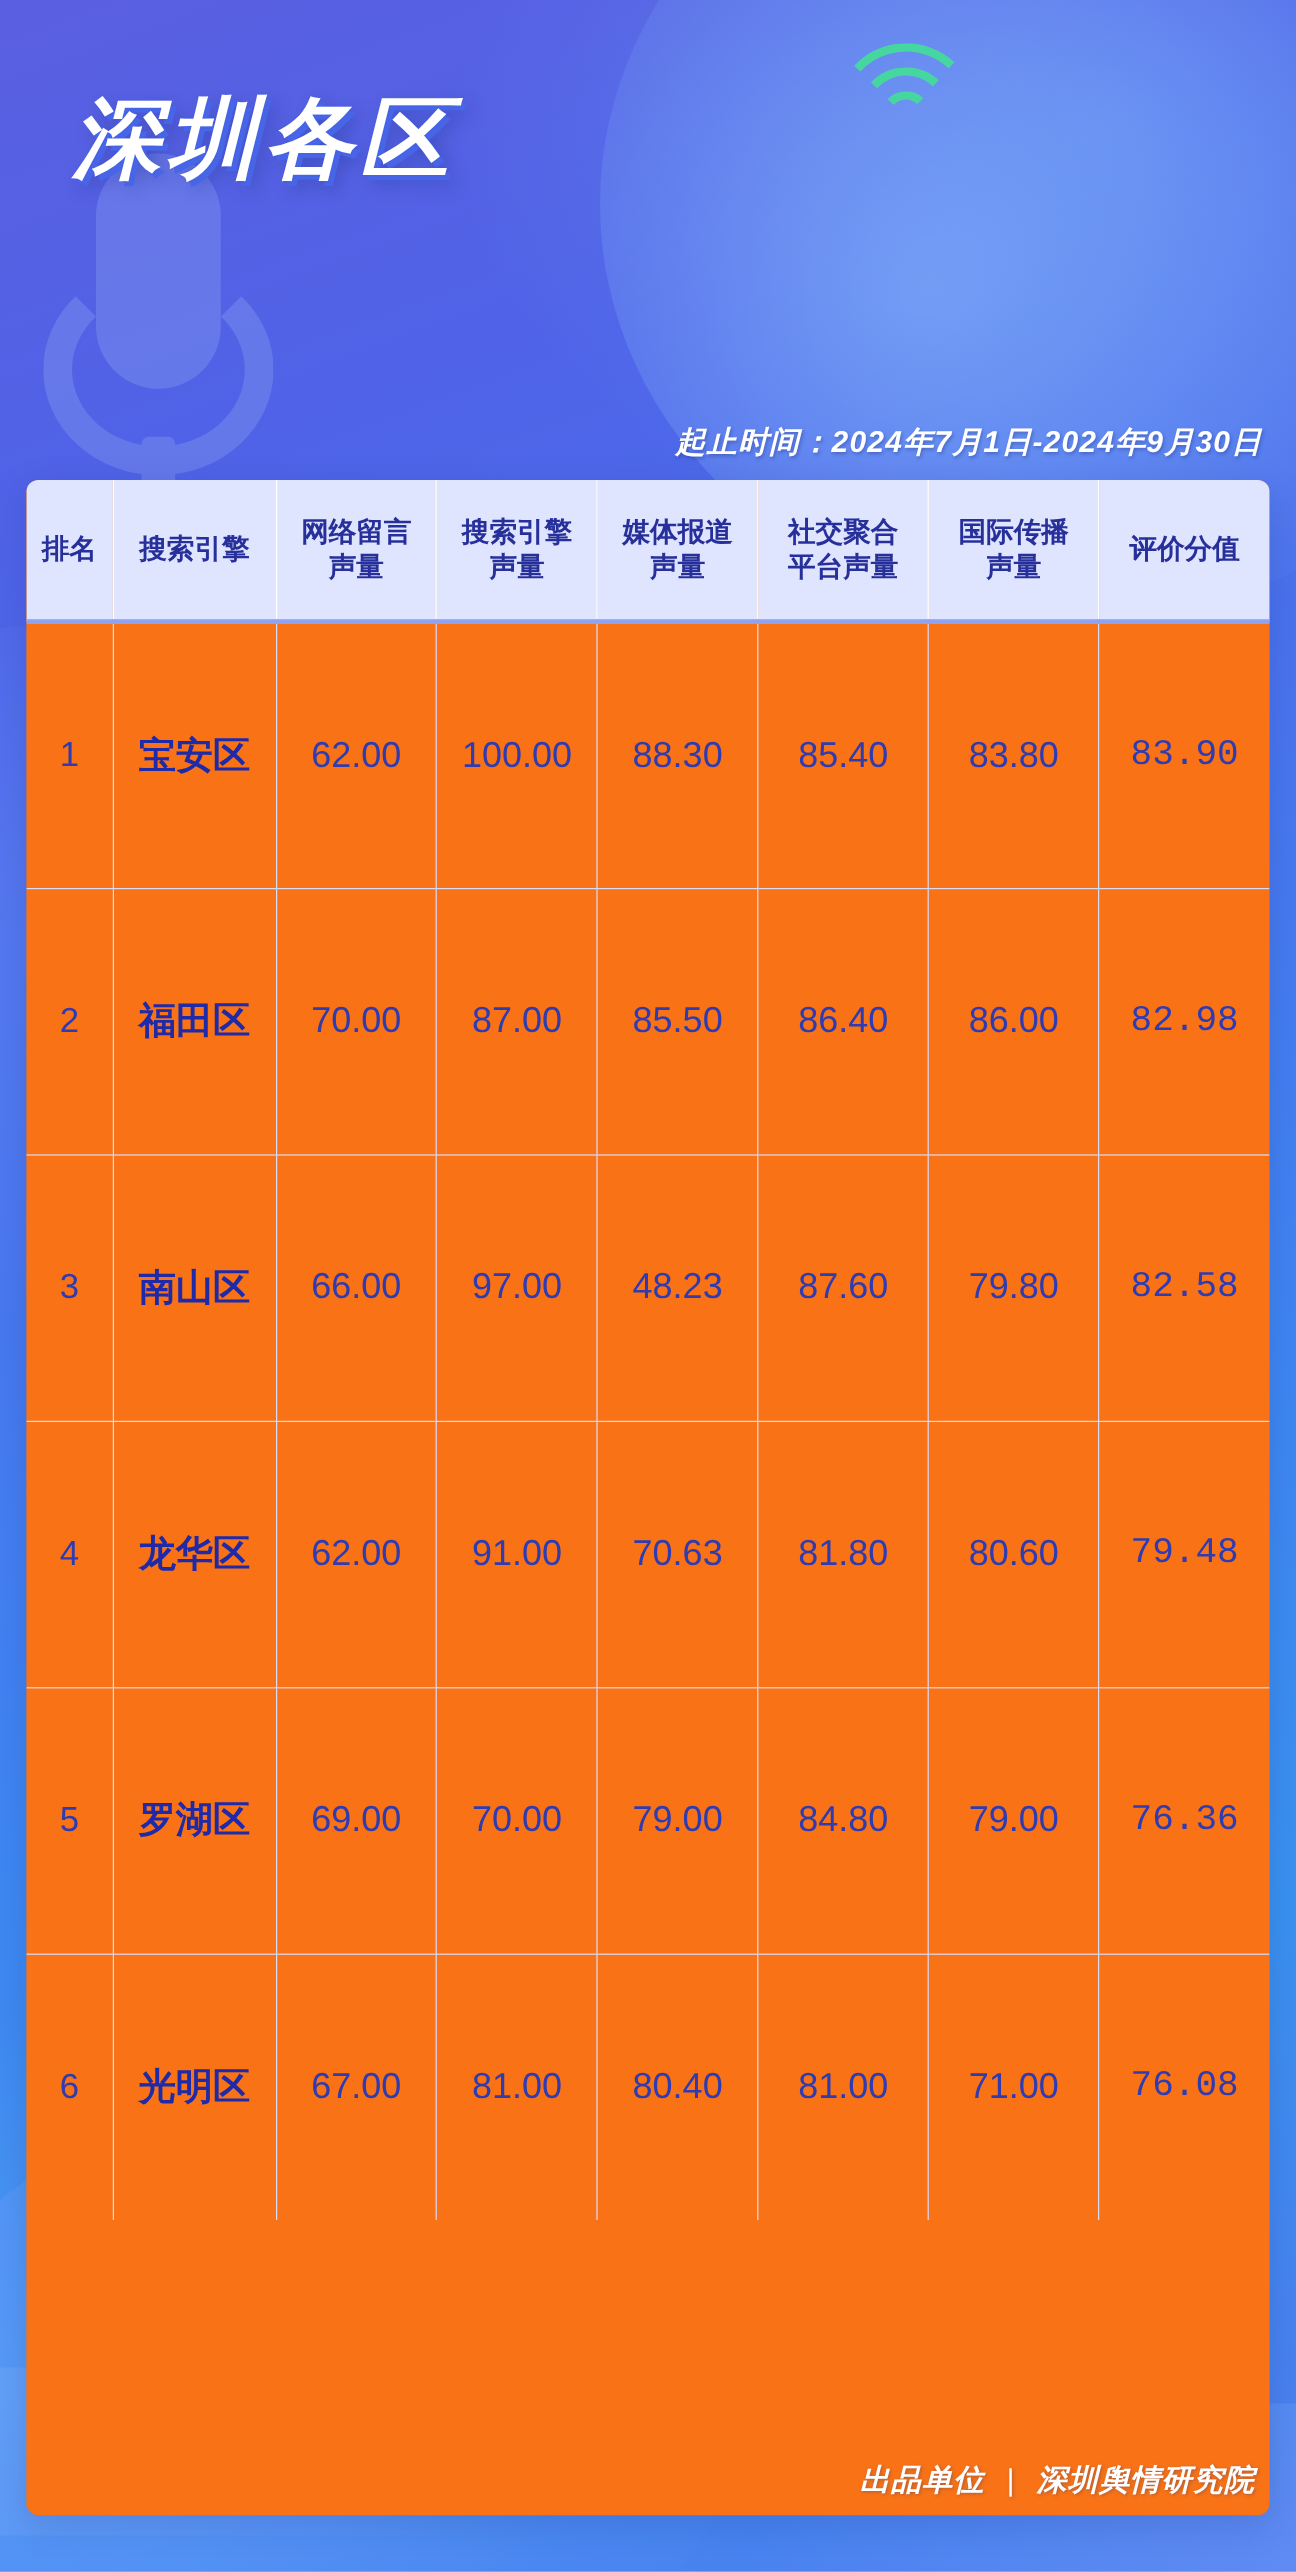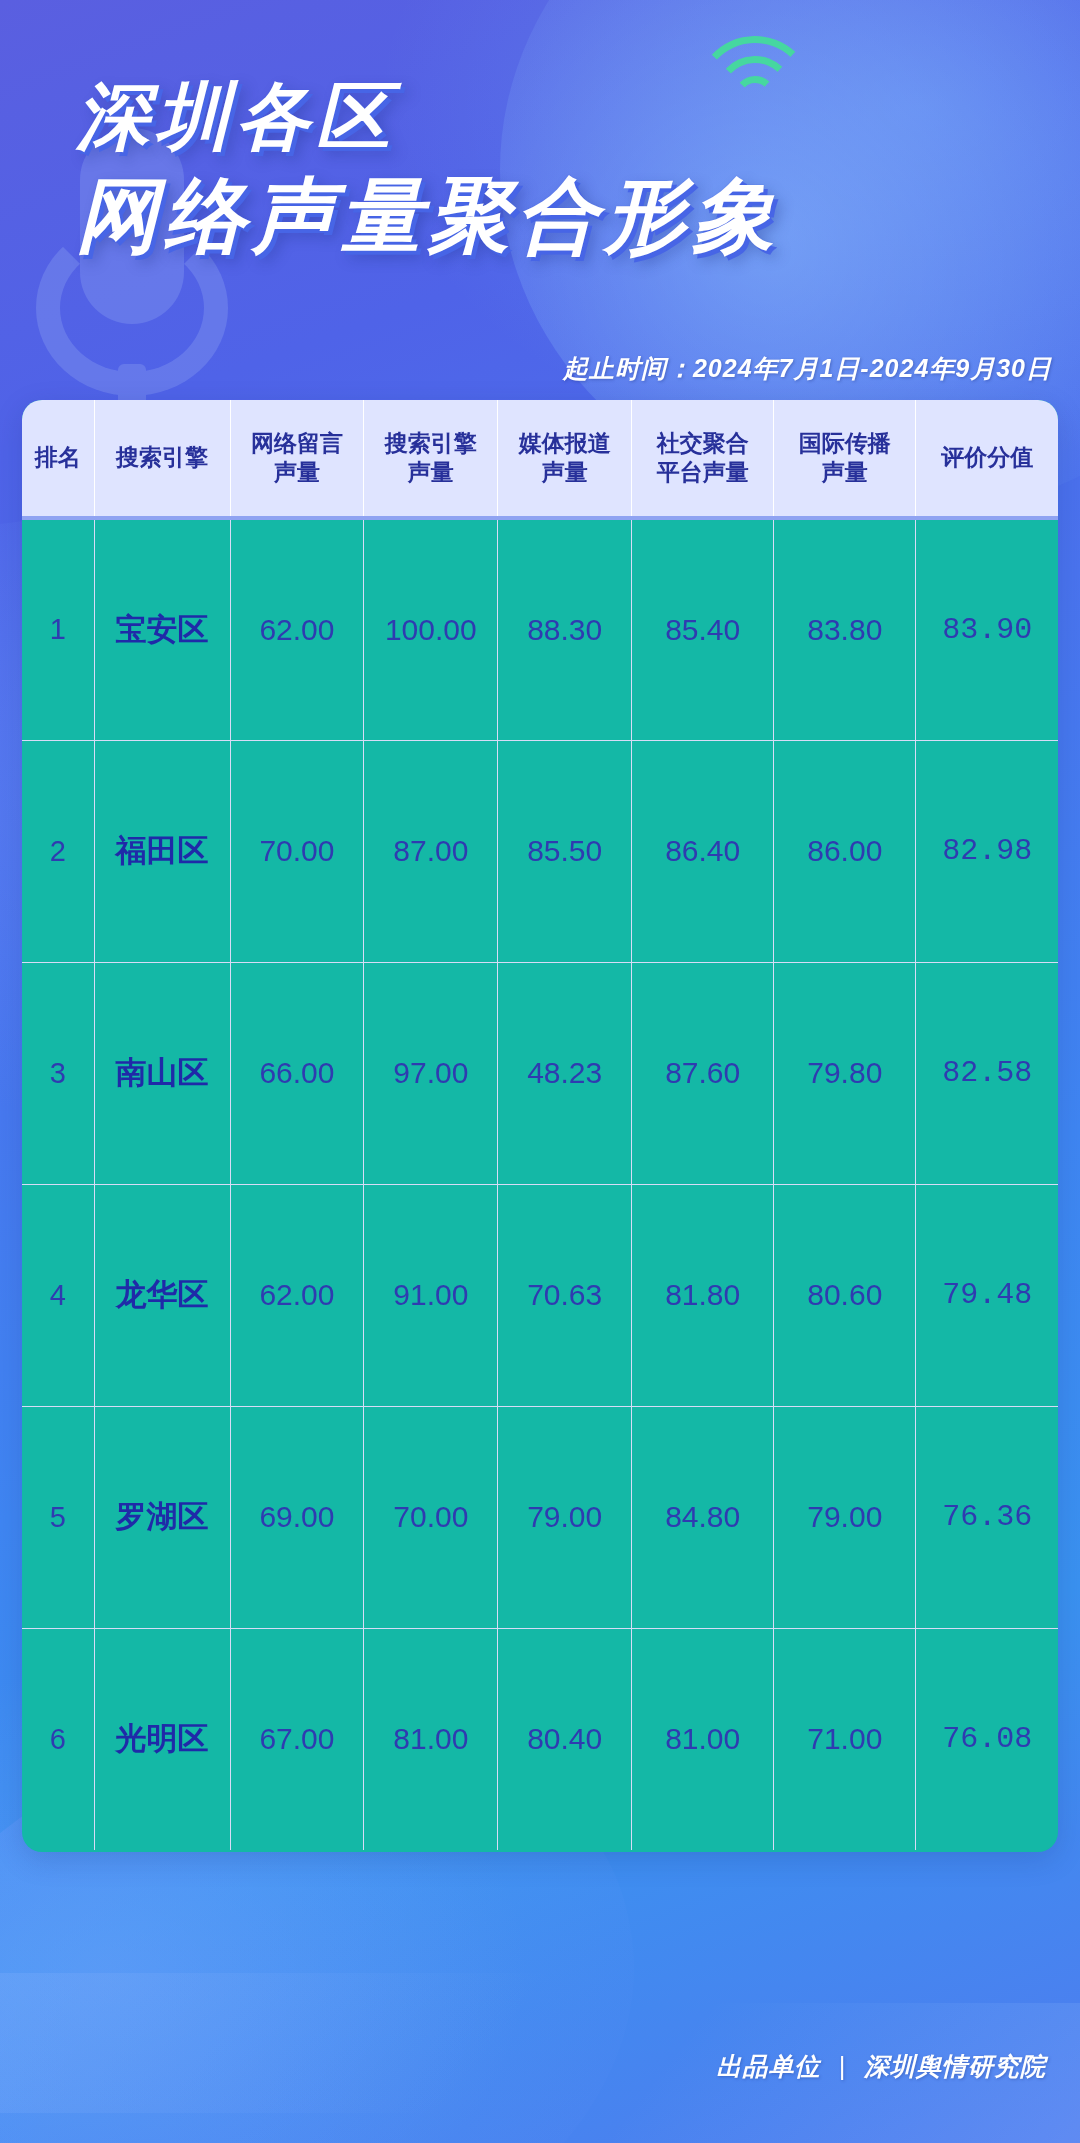--- a/index.html
+++ b/index.html
@@ -70,21 +70,21 @@
     position:absolute; border:7px solid #46d7a0; border-bottom-color:transparent;
     border-left-color:transparent; border-right-color:transparent;
     border-radius:50%;
     transform:rotate(-2deg);
   }
   .wifi .a1 { width:118px; height:118px; left:6px; top:14px; }
   .wifi .a2 { width:80px;  height:80px;  left:25px; top:34px; }
   .wifi .a3 { width:42px;  height:42px;  left:44px; top:54px; }
 
   
-  .title-wrap { position:absolute; top:70px; left:0; width:860px;padding-left:16px; }
+  .title-wrap { position:absolute; top:70px; left:0; width:860px; }
   .title-line {
     font-family:"DejaVu Sans", sans-serif;
     font-weight:bold; font-style:italic;
     color:#ffffff;
     letter-spacing:6px;
     text-shadow:
        0 0 1px #3f5fe0,
        4px 4px 0 #4765e6,
        7px 7px 14px rgba(20,40,120,.35);
   }
@@ -94,23 +94,23 @@
   
   .period {
     position:absolute; top:352px; right:28px;
     font-size:25px; font-style:italic; font-weight:bold;
     color:#ffffff; letter-spacing:1px;
     text-shadow:1px 1px 3px rgba(30,50,130,.4);
   }
 
   
   .card {
-    position:absolute; top:400px; left:22px; width:1036px; height:1452px;
-    background:#14b8a6;
-    border-radius:20px;
+    position:absolute; top:400px; left:22px; width:1036px; height:1696px;
+    background:#f97316;
+    border-radius:10px;
     box-shadow:0 8px 28px rgba(20,40,120,.18);
     overflow:hidden;
   }
   table { width:100%; border-collapse:collapse; table-layout:fixed; }
   thead th {
     background:#dfe4ff;
     color:#27309a;
     font-size:23px;
     font-weight:bold;
     height:118px;
@@ -166,21 +166,20 @@
 </div>
 
 <div class="wifi">
   <span class="a1"></span>
   <span class="a2"></span>
   <span class="a3"></span>
 </div>
 
 <div class="title-wrap">
   <div class="title-line title-1">深圳各区</div>
-  <div class="title-line title-2">网络声量聚合形象</div>
 </div>
 
 <div class="period">起止时间：2024年7月1日-2024年9月30日</div>
 
 <div class="card">
   <table>
     <colgroup>
       <col class="c-rank">
         <col class="c-name">
         <col class="c-val">

